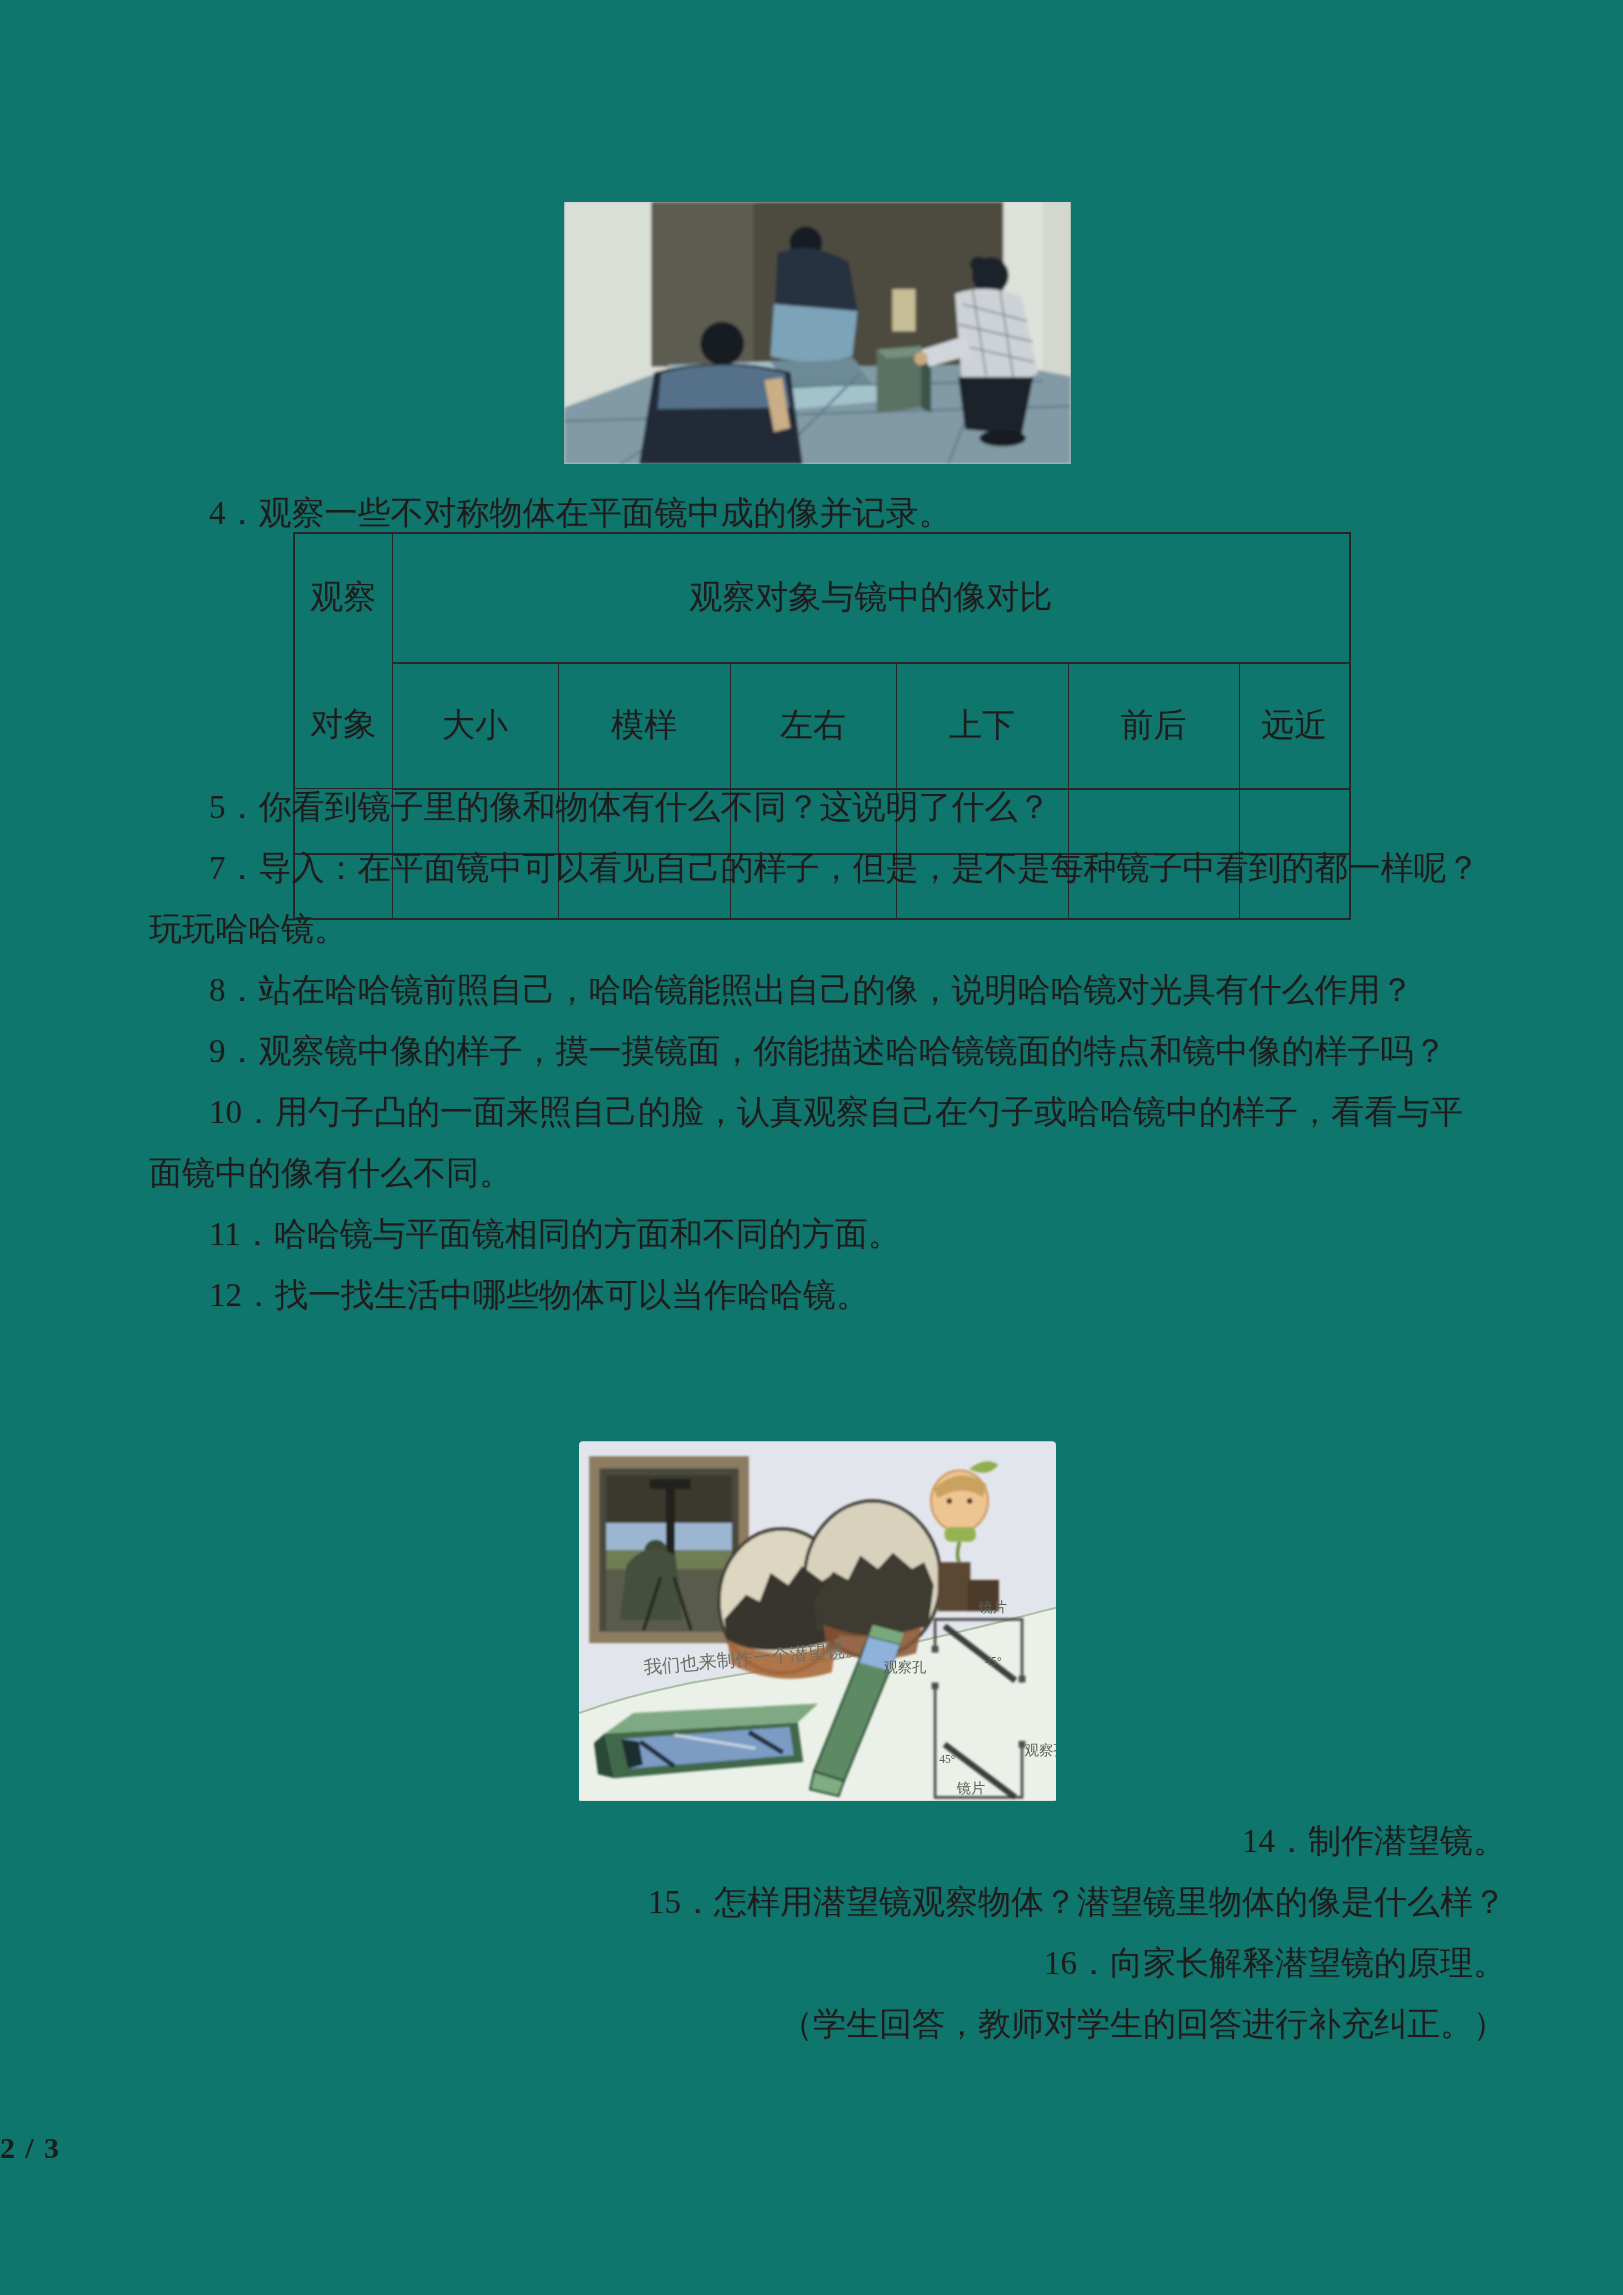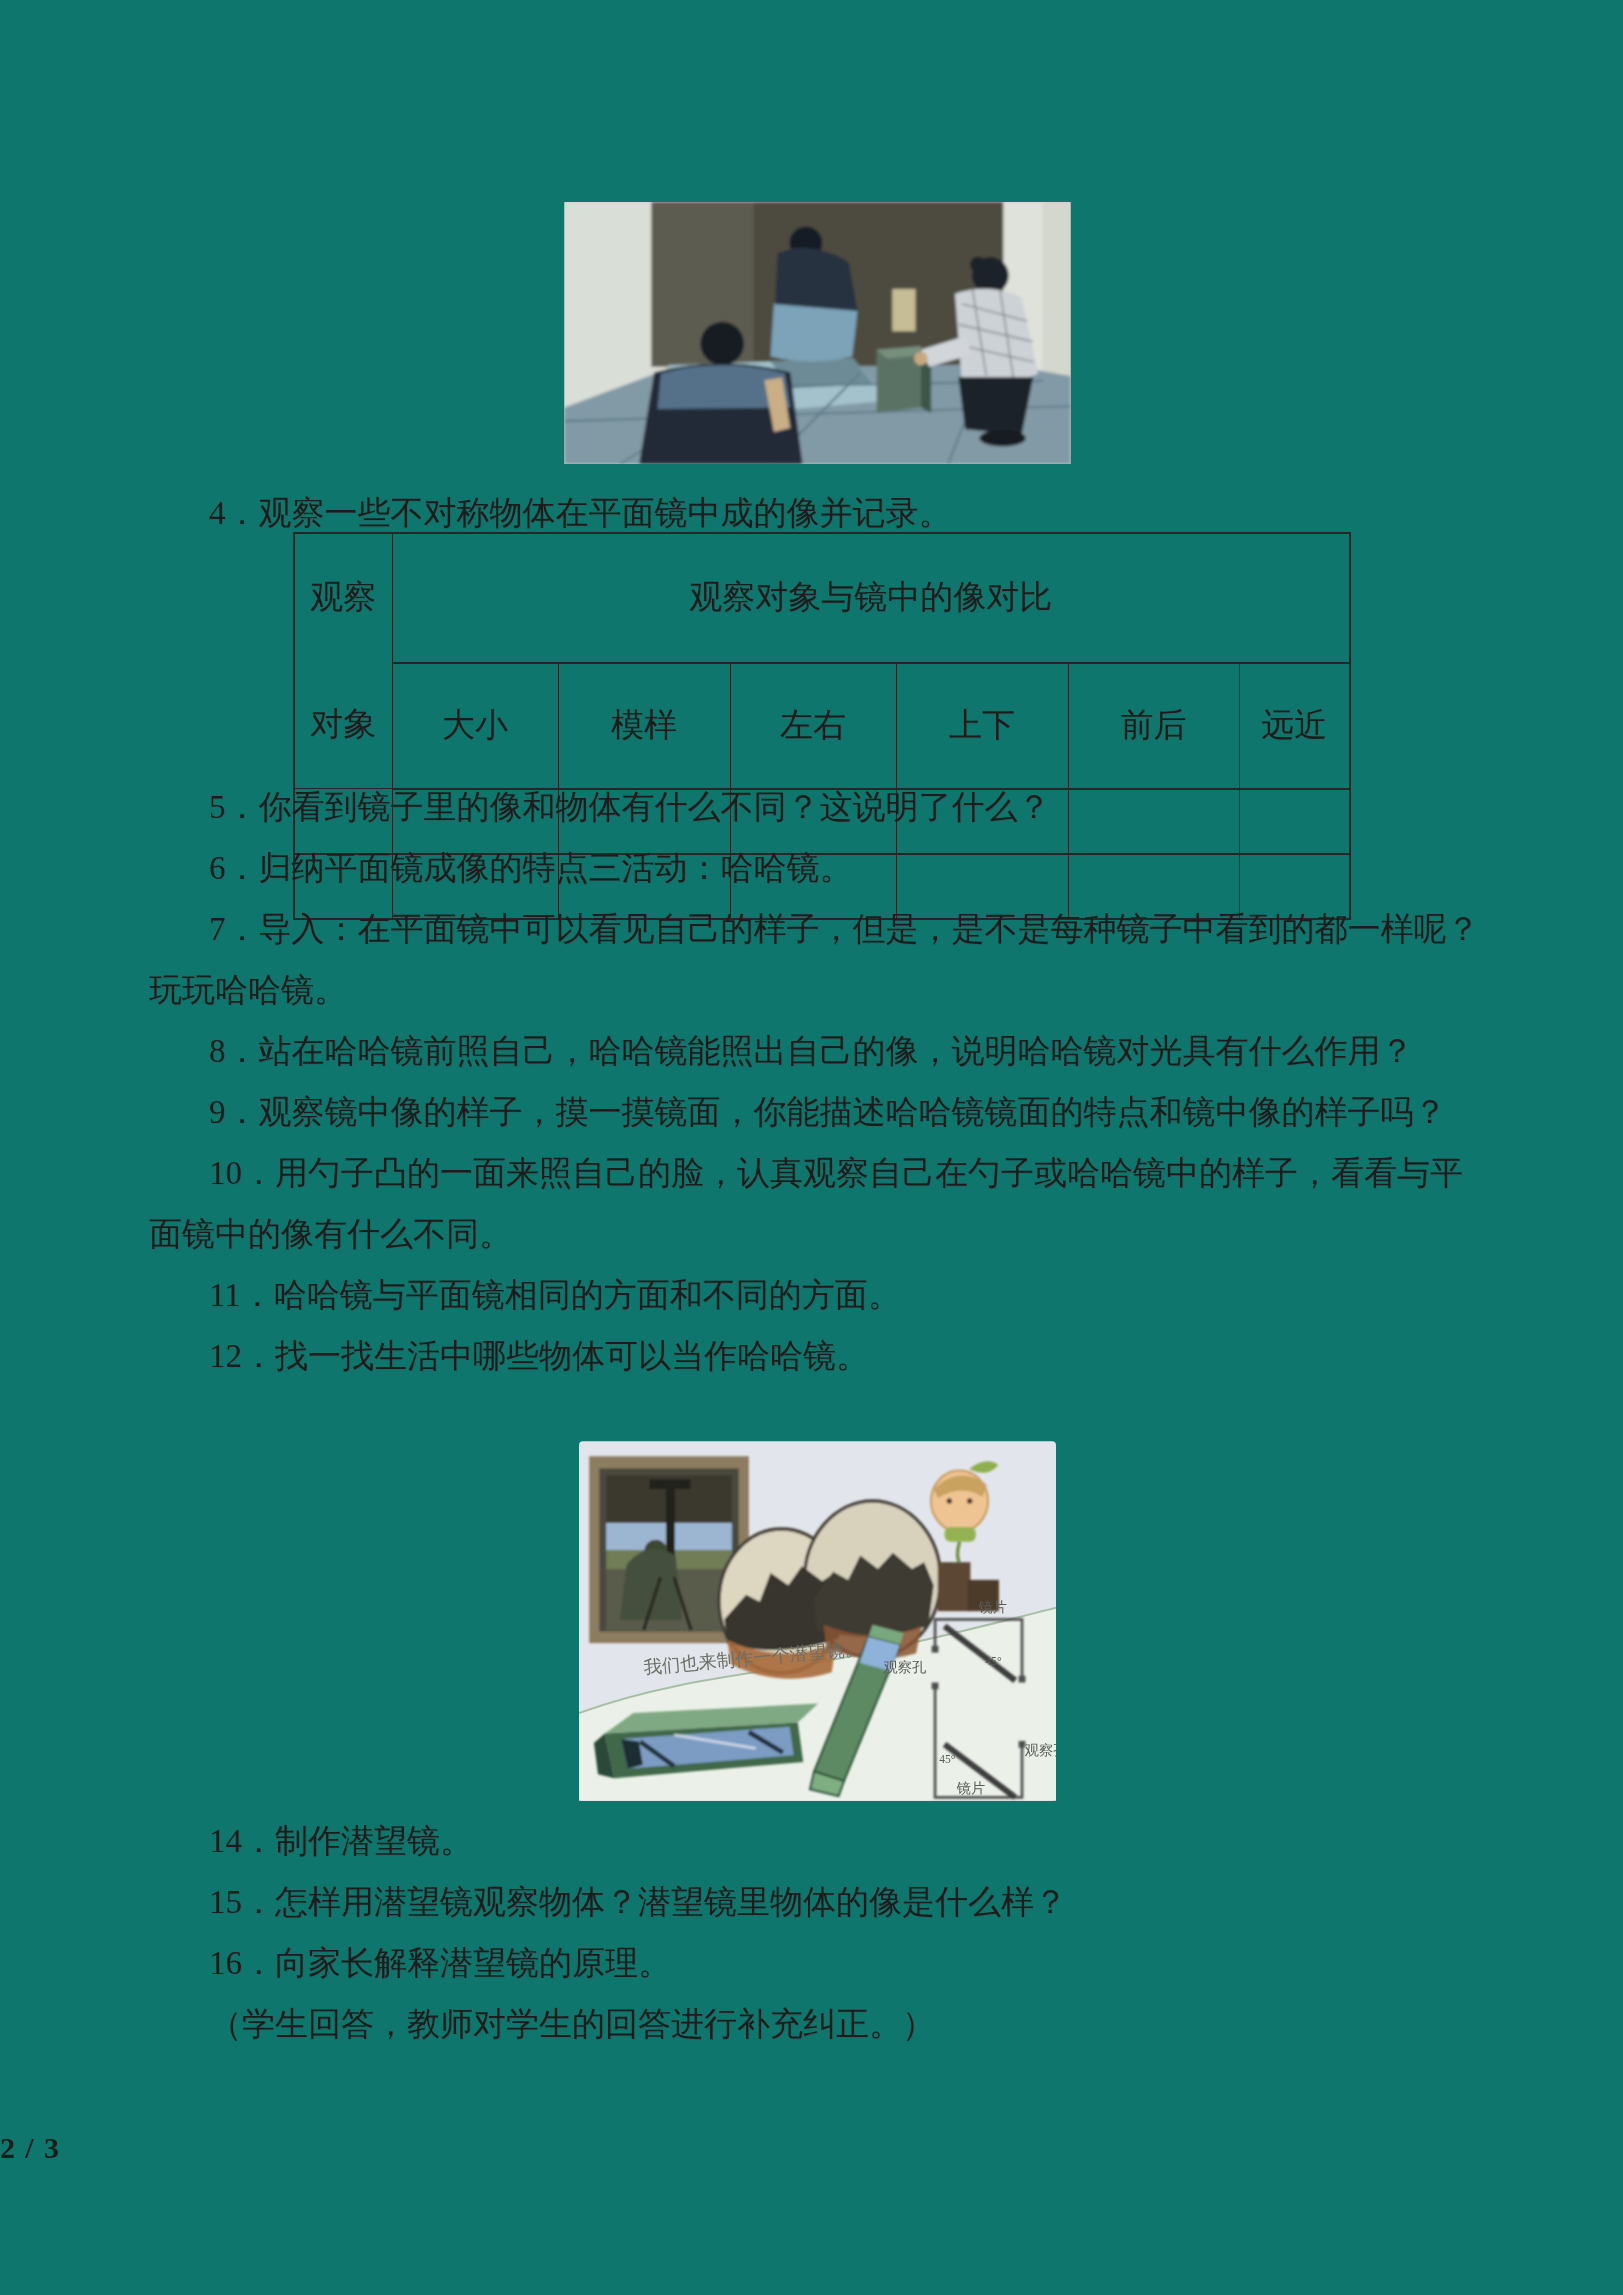--- a/index.html
+++ b/index.html
@@ -7,21 +7,21 @@
     position:relative;width:1623px;height:2295px;background:#0f766e;
     font-family:"Liberation Serif","DejaVu Serif",serif;color:#1c1c1c;overflow:hidden;
   }
   .txtline{
     position:relative;white-space:nowrap;font-size:33px;line-height:61px;height:61px;
     text-shadow:1px 1px 0 rgba(70,70,70,.22);
   }
   .ind{padding-left:60px;}
   #item4-line{position:absolute;left:149px;top:483px;width:1357px;}
   #text-a{position:absolute;left:149px;top:777px;width:1357px;}
-  #text-b{position:absolute;left:149px;top:1811px;width:1357px;}
+  #text-b{position:absolute;left:149px;top:1811px;width:1357px;text-align:right;}
   #photo1{position:absolute;left:564px;top:202px;width:507px;height:262px;}
   #illustration{position:absolute;left:579px;top:1441px;width:477px;height:360px;}
   #obs-table{
     position:absolute;left:293px;top:532px;border-collapse:collapse;table-layout:fixed;
     border:2px solid #262626;
   }
   #obs-table td{
     border:1.4px solid #262626;text-align:center;vertical-align:middle;
     font-size:33px;padding:0;text-shadow:0.8px 0.8px 0 rgba(70,70,70,.2);
   }
@@ -141,21 +141,20 @@
       <td></td>
       <td></td>
       <td></td>
       <td></td>
     </tr>
   </tbody>
     </table>
 
   <div id="text-a">
     <div class="txtline ind">5．你看到镜子里的像和物体有什么不同？这说明了什么？</div>
-    <div class="txtline ind">6．归纳平面镜成像的特点三活动：哈哈镜。</div>
     <div class="txtline ind">7．导入：在平面镜中可以看见自己的样子，但是，是不是每种镜子中看到的都一样呢？</div>
     <div class="txtline">玩玩哈哈镜。</div>
     <div class="txtline ind">8．站在哈哈镜前照自己，哈哈镜能照出自己的像，说明哈哈镜对光具有什么作用？</div>
     <div class="txtline ind">9．观察镜中像的样子，摸一摸镜面，你能描述哈哈镜镜面的特点和镜中像的样子吗？</div>
     <div class="txtline ind">10．用勺子凸的一面来照自己的脸，认真观察自己在勺子或哈哈镜中的样子，看看与平</div>
     <div class="txtline">面镜中的像有什么不同。</div>
     <div class="txtline ind">11．哈哈镜与平面镜相同的方面和不同的方面。</div>
     <div class="txtline ind">12．找一找生活中哪些物体可以当作哈哈镜。</div>
   </div>
 

